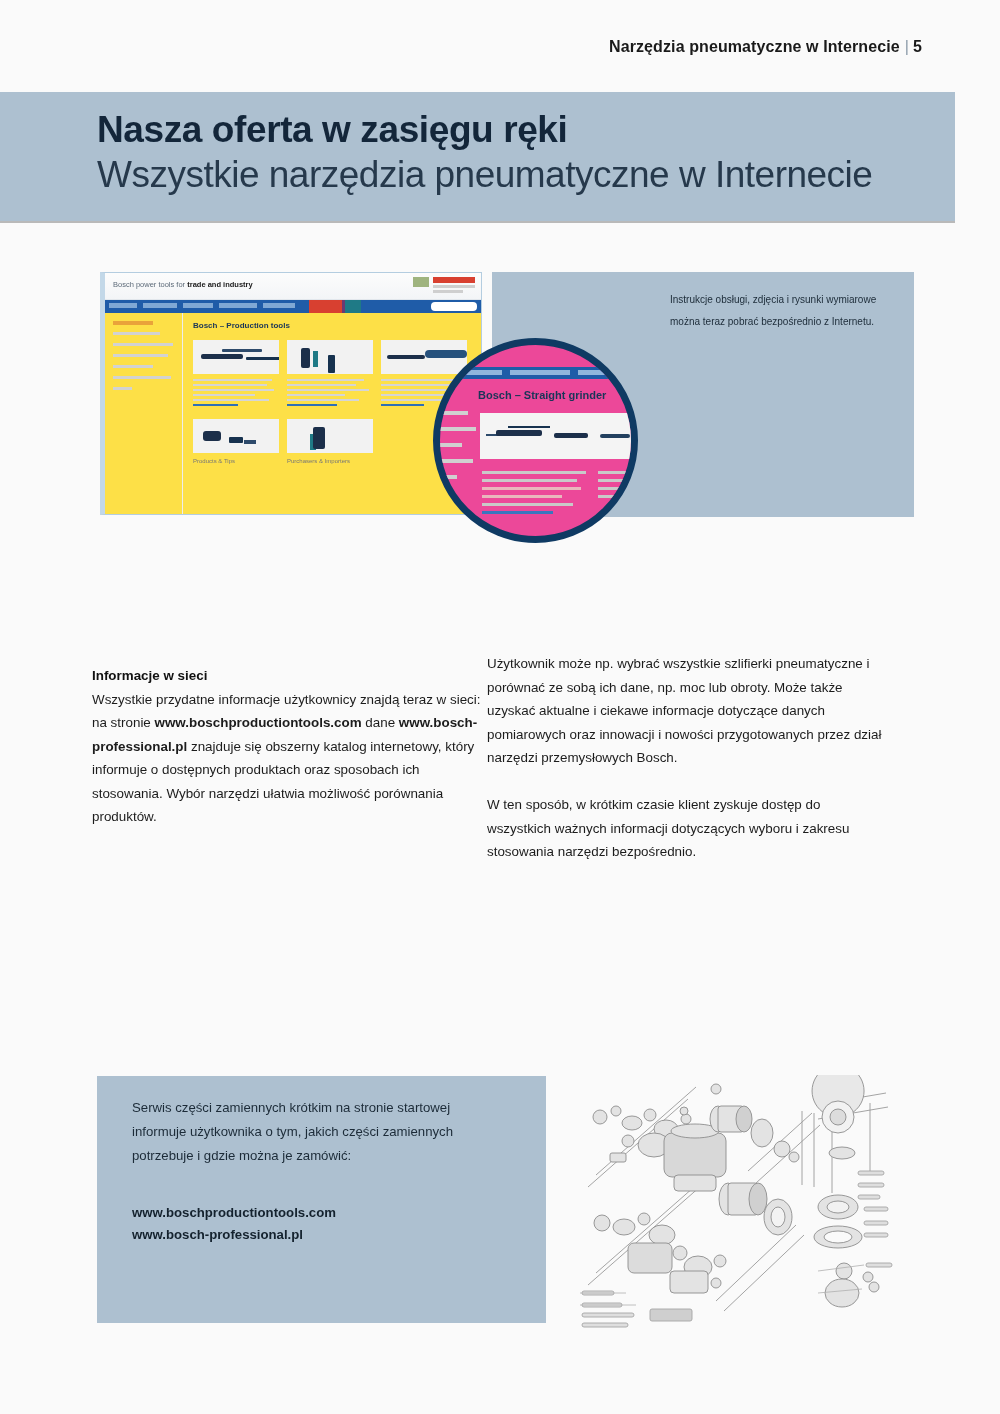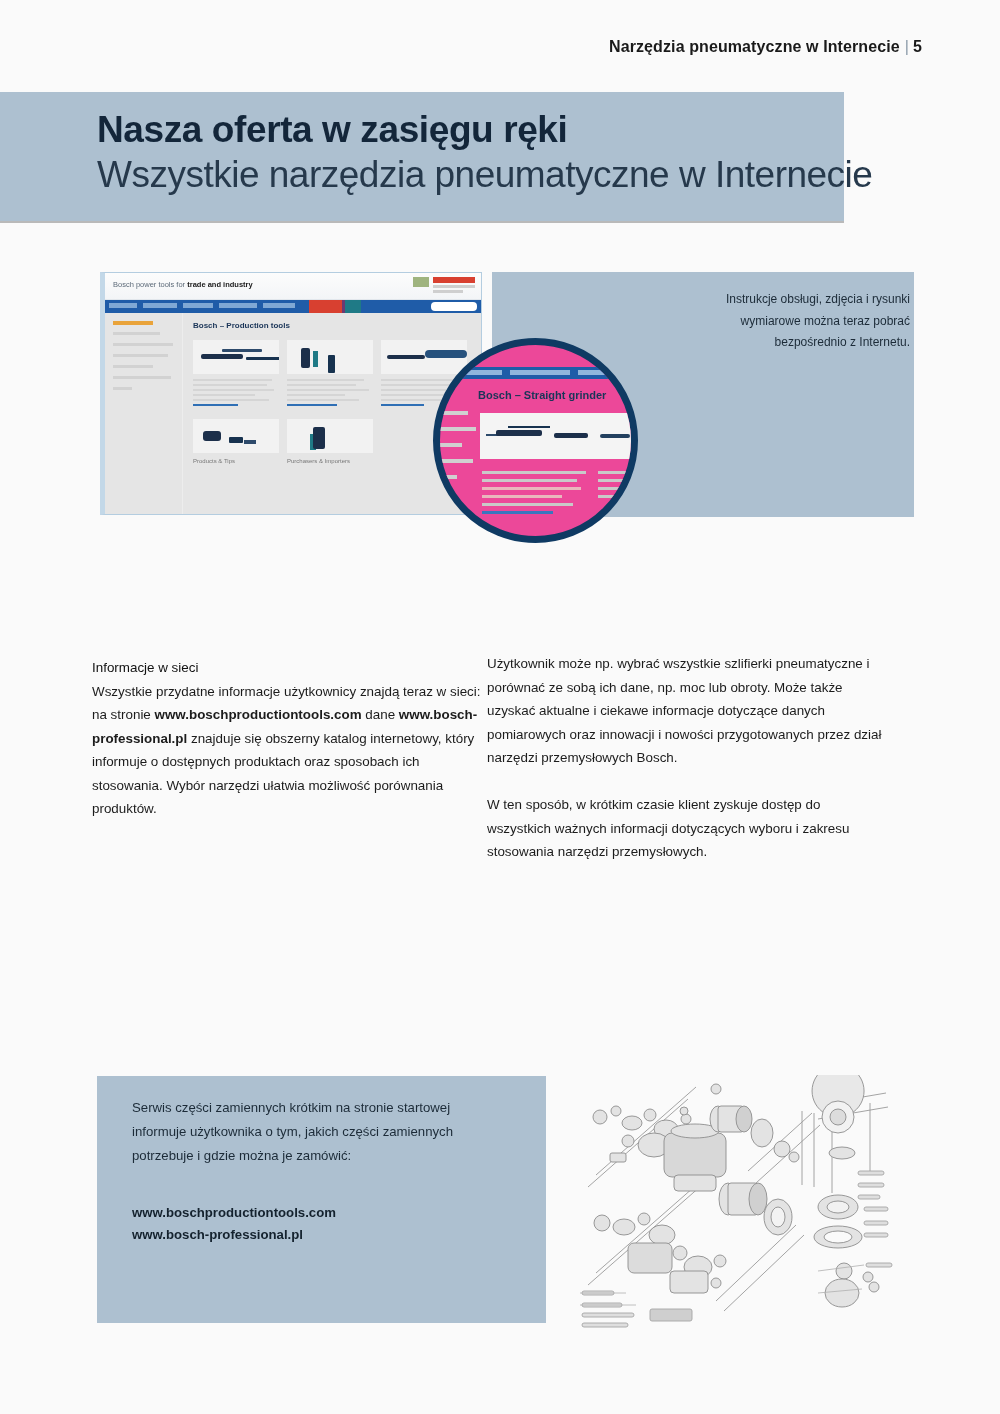--- a/index.html
+++ b/index.html
@@ -31,21 +31,21 @@
     color: #8a9aa8;
     font-weight: normal;
     padding: 0 4px 0 5px;
   }
 
   
   .title-banner {
     position: absolute;
     left: 0;
     top: 92px;
-    width: 844px;
+    width: 955px;
     height: 131px;
     background: #adc0d0;
     border-bottom: 2px solid #b9b9b9;
     box-sizing: border-box;
   }
   .title-banner .title-main {
     position: absolute;
     left: 97px;
     top: 17px;
     font-size: 37px;
@@ -77,27 +77,26 @@
   .hero-caption-panel {
     position: absolute;
     left: 395px;
     top: 0;
     width: 422px;
     height: 245px;
     background: #adc0d0;
   }
   .hero-caption-text {
     position: absolute;
-    left: 188px;
+    left: 178px;
     top: 17px;
     width: 230px;
-    font-size: 12px;
+    font-size: 10px;
     line-height: 21.5px;
     color: #1c2b38;
-    text-align: right;
   }
 
   
   .browser {
     position: absolute;
     left: 3px;
     top: 0;
     width: 382px;
     height: 243px;
     background: #ffffff;
@@ -172,21 +171,21 @@
   .bw-navbar .searchbox {
     position: absolute;
     right: 4px; top: 2px;
     width: 46px; height: 9px;
     background: #ffffff;
     border-radius: 4px;
   }
   .bw-body {
     position: relative;
     height: 204px;
-    background: #e5e5e5;
+    background: #fde047;
     display: flex;
   }
   .bw-sidebar {
     width: 78px;
     padding: 8px 6px 0 8px;
     box-sizing: border-box;
     border-right: 1px solid #ededed;
   }
   .bw-sidebar .sb-head {
     height: 4px; width: 40px;
@@ -340,23 +339,23 @@
   .col {
     position: absolute;
     width: 400px;
     font-size: 13.4px;
     line-height: 23.5px;
     color: #1c1c1c;
   }
   .col-left { left: 92px; top: 652px; }
   .col-right { left: 487px; top: 652px; }
   .col h3 {
-    margin: 4px 0 0 0;
+    margin: 12px 0 0 0;
     font-size: 13.4px;
-    font-weight: normal;
+    font-weight: bold;
     line-height: 23.5px;
     color: #111111;
   }
   .col p { margin: 0; }
   .col p + p { margin-top: 23.5px; }
 
   
   .info-box {
     position: absolute;
     left: 97px;
@@ -531,21 +530,21 @@
   </div>
 </div>
 
 <div class="col col-left">
   <h3>Informacje w sieci</h3>
   <p><span>Wszystkie przydatne informacje użytkownicy znajdą teraz w sieci: na stronie </span><b>www.boschproductiontools.com</b><span> dane </span><b>www.bosch-professional.pl</b><span> znajduje się obszerny katalog internetowy, który informuje o dostępnych produktach oraz sposobach ich stosowania. Wybór narzędzi ułatwia możliwość porównania produktów.</span></p>
 </div>
 
 <div class="col col-right">
   <p>Użytkownik może np. wybrać wszystkie szlifierki pneumatyczne i porównać ze sobą ich dane, np. moc lub obroty. Może także uzyskać aktualne i ciekawe informacje dotyczące danych pomiarowych oraz innowacji i nowości przygotowanych przez dział narzędzi przemysłowych Bosch.</p>
-  <p>W ten sposób, w krótkim czasie klient zyskuje dostęp do wszystkich ważnych informacji dotyczących wyboru i zakresu stosowania narzędzi przemysłowych.</p>
+  <p>W ten sposób, w krótkim czasie klient zyskuje dostęp do wszystkich ważnych informacji dotyczących wyboru i zakresu stosowania narzędzi bezpośrednio.</p>
 </div>
 
 <div class="info-box">
   <div class="ib-text">Serwis części zamiennych krótkim na stronie startowej informuje użytkownika o tym, jakich części zamiennych potrzebuje i gdzie można je zamówić:</div>
   <div class="ib-links">
     <div>www.boschproductiontools.com</div>
     <div>www.bosch-professional.pl</div>
   </div>
 </div>
 

